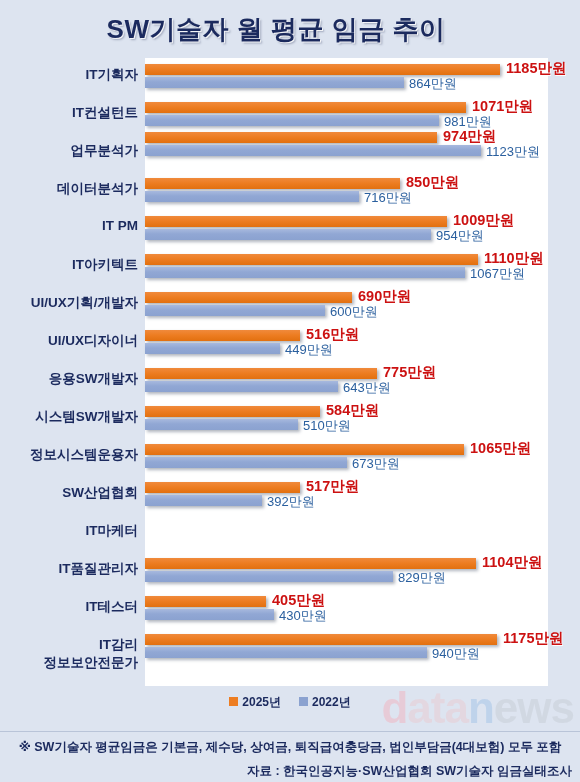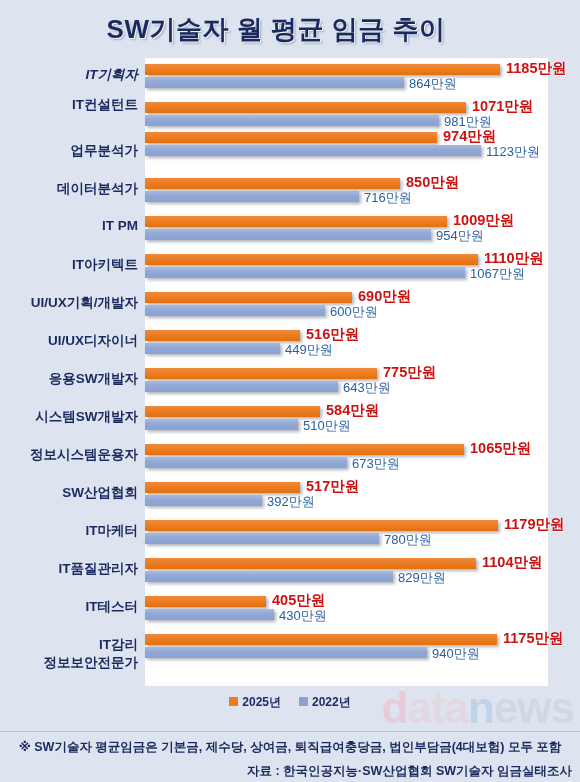--- a/index.html
+++ b/index.html
@@ -180,22 +180,22 @@
   }
 </style>
 </head>
 <body>
 
 <div id="chart-root">
 
   <div id="chart-title">SW기술자 월 평균 임금 추이</div>
 
   <div id="cat-labels">
-      <div class="cat-label" style="top: 8px; font-style: italic;">IT기획자</div>
-      <div class="cat-label" style="top: 38px; text-align: right;">IT컨설턴트</div>
+      <div class="cat-label" style="top: 8px;">IT기획자</div>
+      <div class="cat-label" style="top: 46px; text-align: right;">IT컨설턴트</div>
       <div class="cat-label" style="top: 84px;">업무분석가</div>
       <div class="cat-label" style="top: 122px;">데이터분석가</div>
       <div class="cat-label" style="top: 160px;">IT PM</div>
       <div class="cat-label" style="top: 198px;">IT아키텍트</div>
       <div class="cat-label" style="top: 236px;">UI/UX기획/개발자</div>
       <div class="cat-label" style="top: 274px;">UI/UX디자이너</div>
       <div class="cat-label" style="top: 312px;">응용SW개발자</div>
       <div class="cat-label" style="top: 350px;">시스템SW개발자</div>
       <div class="cat-label" style="top: 388px;">정보시스템운용자</div>
       <div class="cat-label" style="top: 426px;">SW산업협회</div>
@@ -272,26 +272,20 @@
         <div class="bar y2022" style="width: 202px;"></div>
         <div class="val v2025" style="left: 325px;">1065만원</div>
         <div class="val v2022" style="left: 207px;">673만원</div>
       </div>
       <div class="bar-group" style="top: 420px;">
         <div class="bar y2025" style="width: 155px;"></div>
         <div class="bar y2022" style="width: 117px;"></div>
         <div class="val v2025" style="left: 161px;">517만원</div>
         <div class="val v2022" style="left: 122px;">392만원</div>
       </div>
-      <div class="bar-group" style="top: 458px;">
-        <div class="bar y2025" style="width: 353px;"></div>
-        <div class="bar y2022" style="width: 234px;"></div>
-        <div class="val v2025" style="left: 359px;">1179만원</div>
-        <div class="val v2022" style="left: 239px;">780만원</div>
-      </div>
       <div class="bar-group" style="top: 496px;">
         <div class="bar y2025" style="width: 331px;"></div>
         <div class="bar y2022" style="width: 248px;"></div>
         <div class="val v2025" style="left: 337px;">1104만원</div>
         <div class="val v2022" style="left: 253px;">829만원</div>
       </div>
       <div class="bar-group" style="top: 534px;">
         <div class="bar y2025" style="width: 121px;"></div>
         <div class="bar y2022" style="width: 129px;"></div>
         <div class="val v2025" style="left: 127px;">405만원</div>

